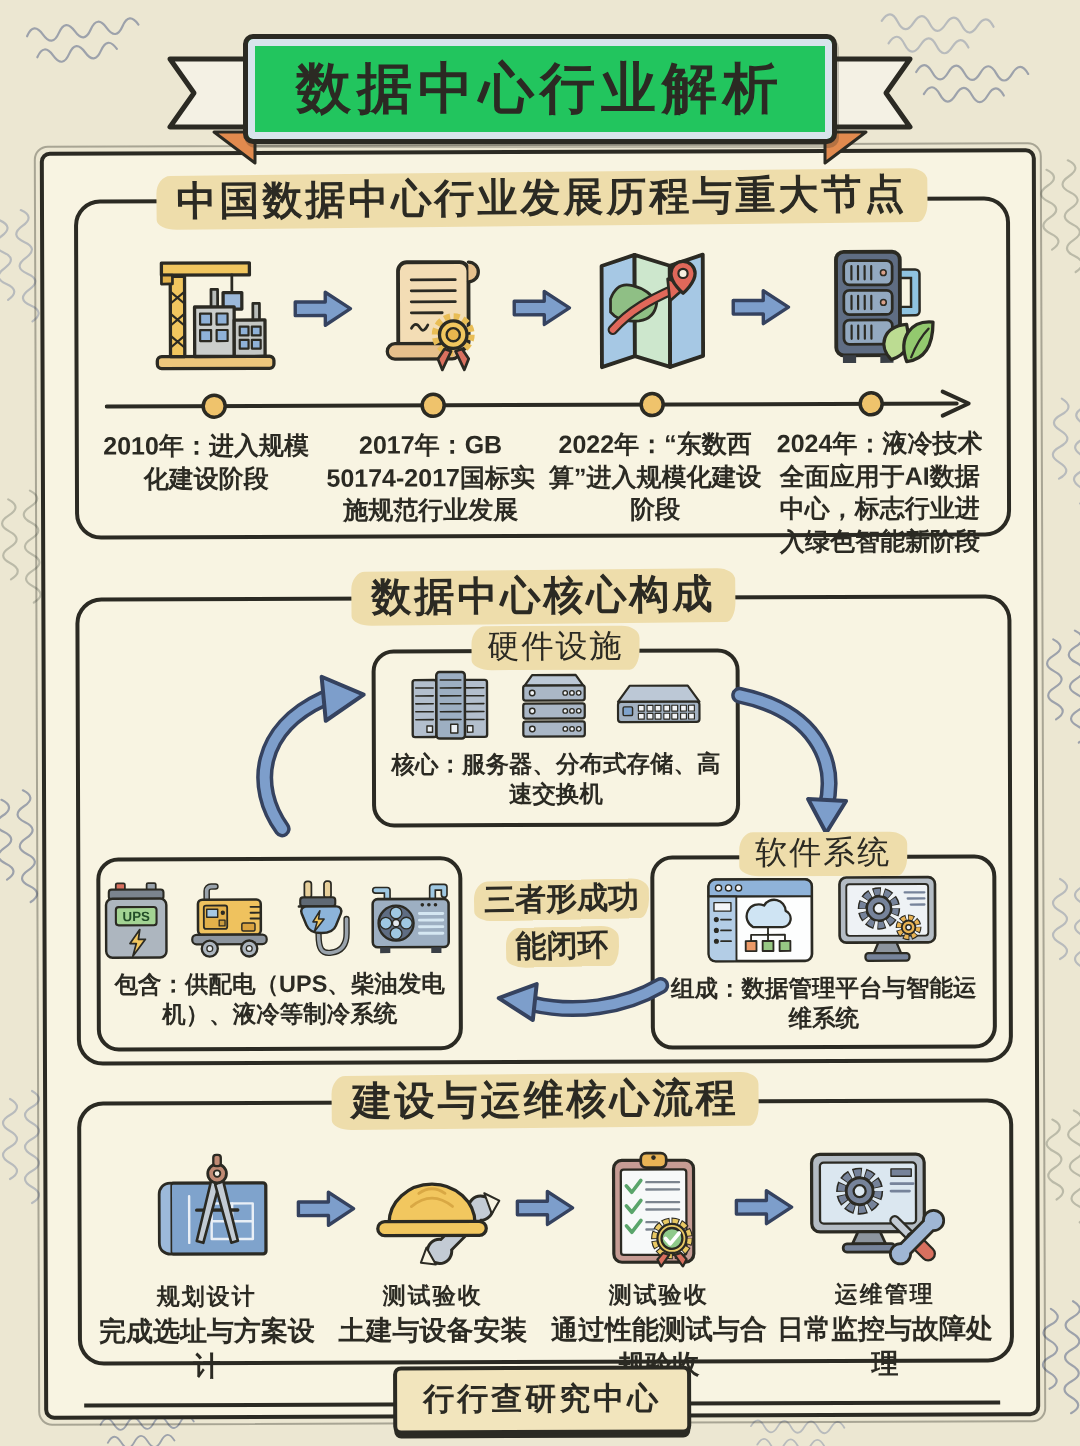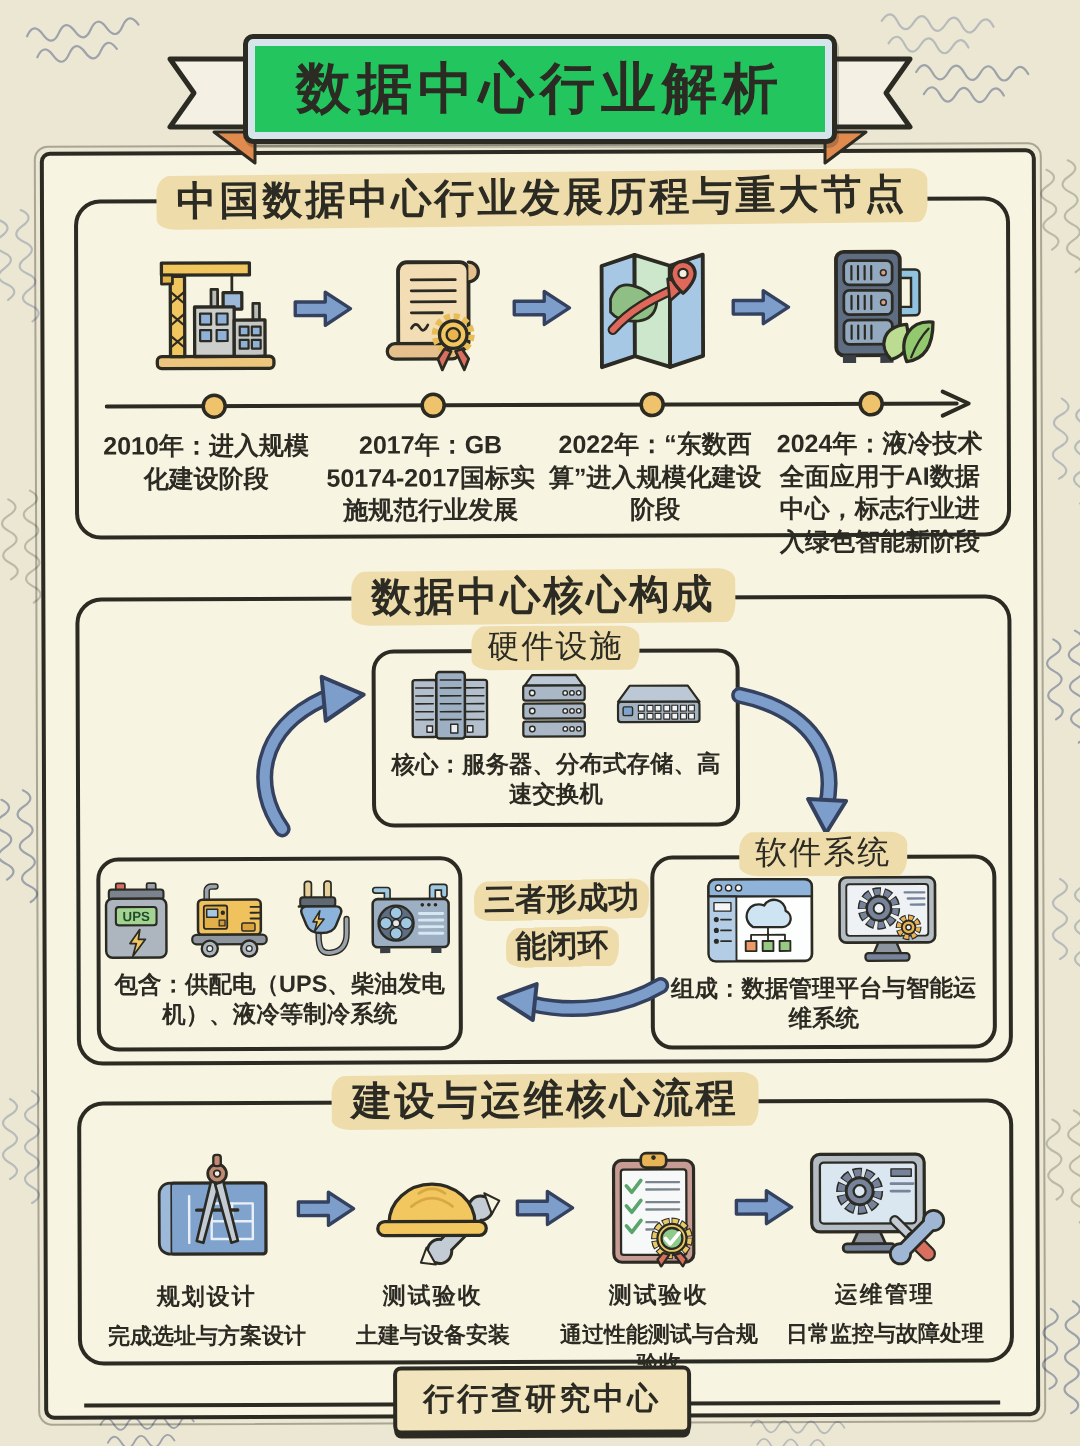--- a/index.html
+++ b/index.html
@@ -68,21 +68,21 @@
     font-size:31px; font-weight:bold; line-height:1.5; transform:rotate(-1deg); z-index:2;}
   .center-note .hl { padding:1px 10px 4px; }
   .cycle-arrows { position:absolute; inset:-4px; width:928px; height:460px; pointer-events:none; z-index:1; }
 
   
   .sec3 .icons-row { height:140px; margin-top:34px; }
   .sec3 .flow-arrow { top:48px; }
   .step-texts { display:grid; grid-template-columns:repeat(4,1fr); gap:0 8px;
     margin:2px 16px 0; text-align:center; }
   .step-title { font-size:23px; font-weight:bold; letter-spacing:2px; }
-  .step-sub { font-size:22px; font-weight:bold; line-height:1.3; margin-top:10px; }
+  .step-sub { font-size:27px; font-weight:bold; line-height:1.3; margin-top:2px; }
 
   
   .footer-line { position:absolute; left:36px; right:36px; top:1248px; border-top:4px solid #2b2a23; }
   .footer-badge {
     position:absolute; left:50%; top:1212px; transform:translateX(-50%);
     background:#f2e5bd; border:4px solid #2b2a23; border-radius:8px;
     padding:8px 26px 10px; font-size:31px; font-weight:bold; letter-spacing:3px;
     box-shadow:0 5px 0 -1px #2b2a23; white-space:nowrap; z-index:2;
   }
 

